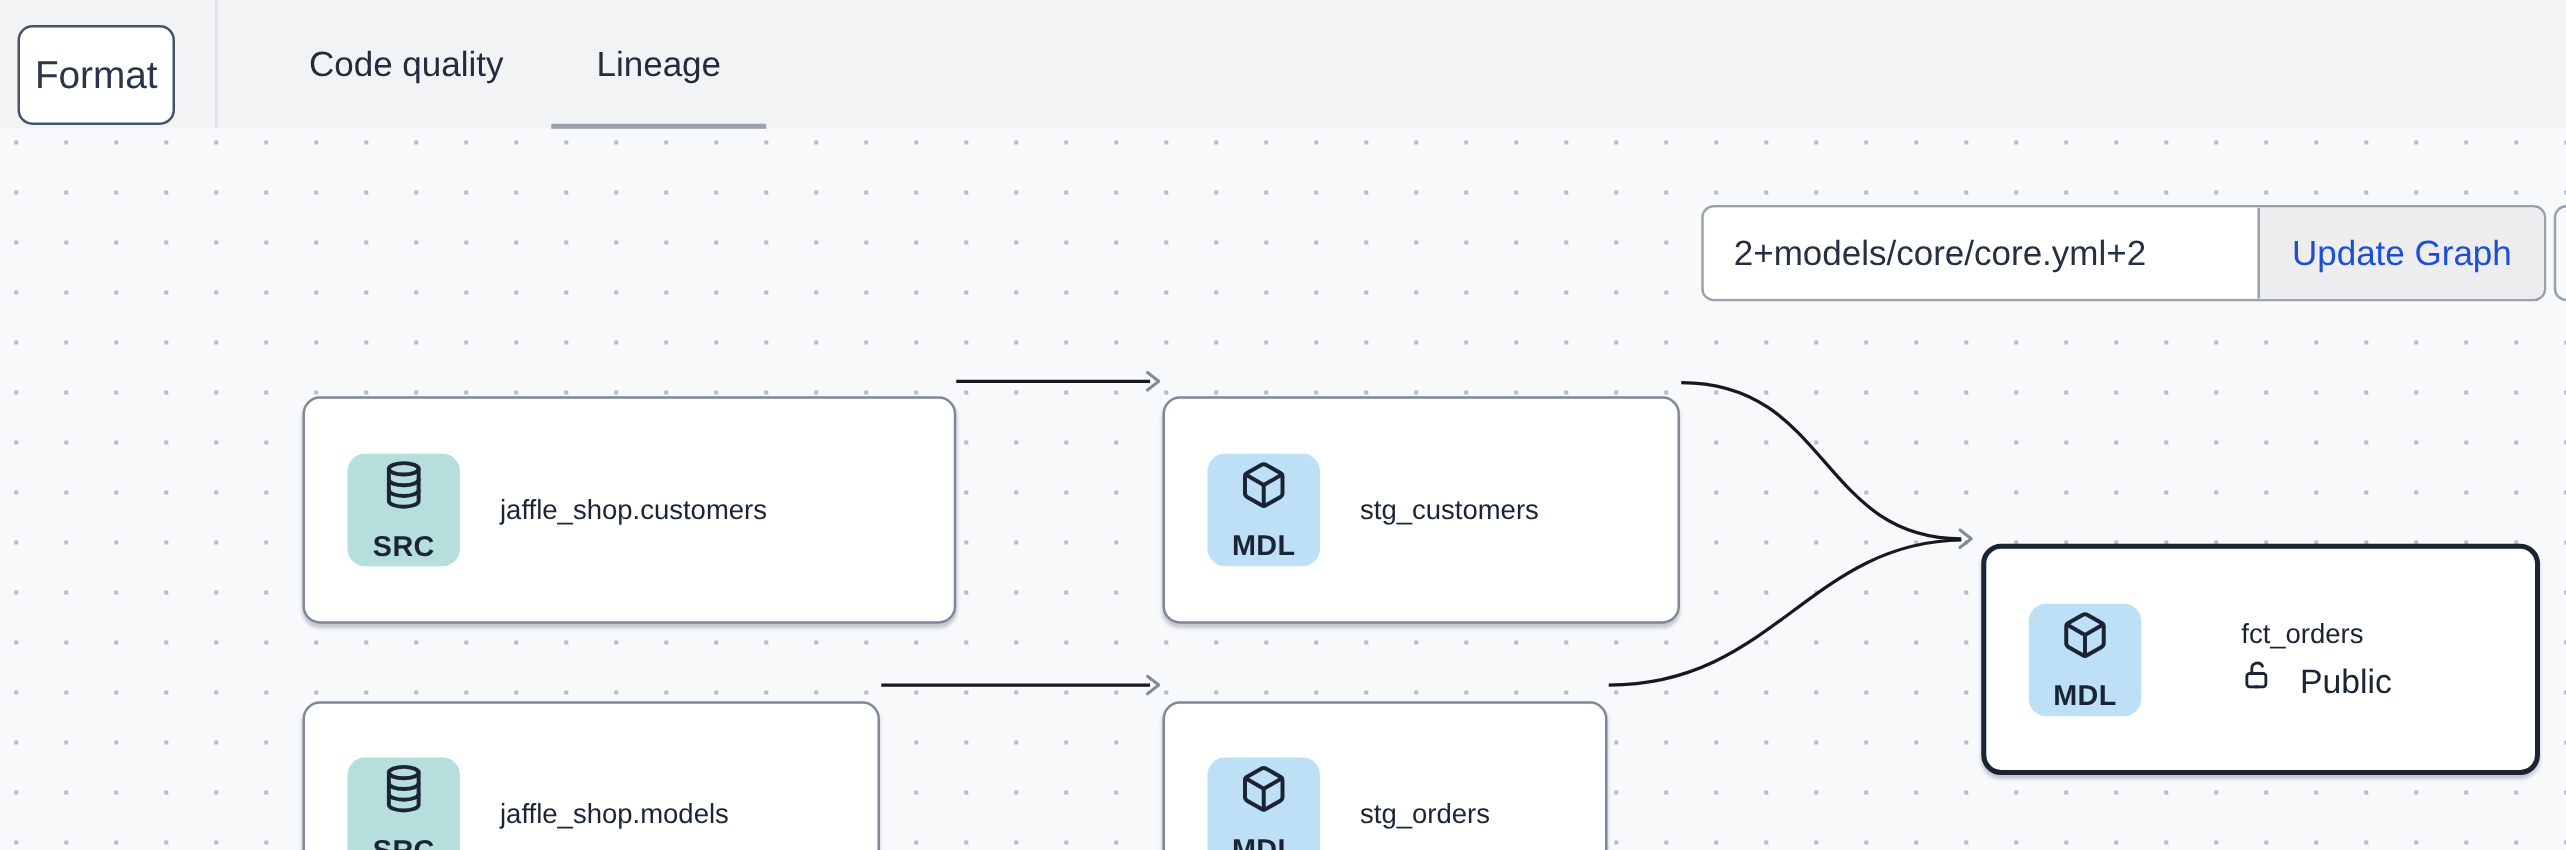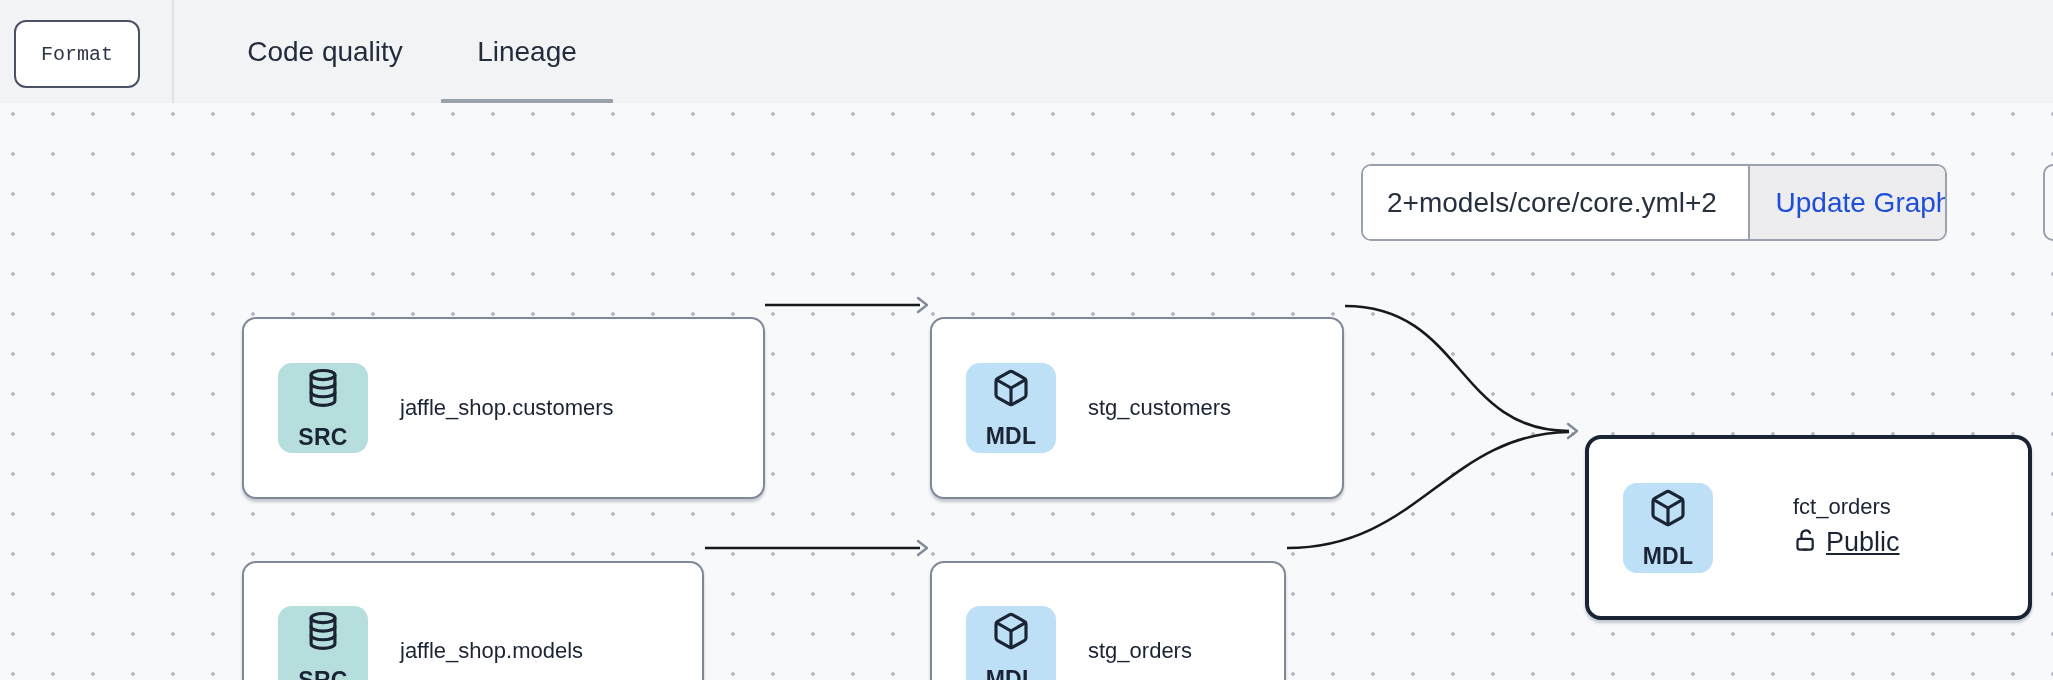--- a/index.html
+++ b/index.html
@@ -10,23 +10,23 @@
     position:relative; width:2053px; height:680px;
     overflow:hidden; background:var(--canvas-bg,#f8f9fa);
   }
 
   
   .toolbar {
     position:absolute; left:0; top:0; width:2053px; height:103px;
     background:var(--toolbar-bg,#f2f3f5);
   }
   .format-btn {
-    position:absolute; left:14px; top:20px; width:126px; height:68px;
+    position:absolute; left:14px; top:20px; width:126px; height:80px;
     background:#ffffff; border:2.5px solid #4a5365; border-radius:12px;
-    font-family:Liberation Mono, monospace; font-size:20px; color:#2c3547; cursor:pointer;
+    font-family:Liberation Sans, sans-serif; font-size:31px; color:#2c3547; cursor:pointer;
   }
   .toolbar-divider {
     position:absolute; left:172px; top:0; width:2px; height:103px; background:#e0e2e6;
   }
   .tab {
     position:absolute; top:0; height:103px; display:flex; align-items:center; justify-content:center;
     font-size:28px; color:#232c3d; cursor:pointer; white-space:nowrap;
   }
   .tab-code-quality { left:216px; width:218px; }
   .tab-lineage { left:441px; width:172px; }
@@ -60,31 +60,31 @@
     width:90px; height:90px; border-radius:14px; flex:0 0 auto;
     display:flex; flex-direction:column; align-items:center; justify-content:center;
     color:var(--text,#1b2434);
   }
   .badge.src { background:var(--src-badge-bg,#b5dedd); }
   .badge.mdl { background:var(--mdl-badge-bg,#bee0f6); }
   .badge svg { display:block; }
   .badge-label { font-size:23px; font-weight:600; line-height:1; margin-top:17px; letter-spacing:0.3px; }
   .node-title { font-size:22px; color:var(--text,#1b2434); white-space:nowrap; }
   .node-textcol { display:flex; flex-direction:column; gap:7px;margin-left:48px; }
-  .access-row { display:flex; align-items:flex-start; gap:6px; font-size:27px; color:var(--text,#1b2434);text-decoration:underline; }
+  .access-row { display:flex; align-items:flex-end; gap:20px; font-size:27px; color:var(--text,#1b2434); }
 
   .node-src-customers { left:242px; top:214px; width:523px; height:182px; }
   .node-stg-customers { left:930px; top:214px; width:414px; height:182px; }
   .node-src-orders    { left:242px; top:458px; width:462px; height:180px; }
   .node-stg-orders    { left:930px; top:458px; width:356px; height:180px; }
   .node-fct-orders    { left:1585px; top:332px; width:447px; height:185px; }
 
   
   .graph-filter {
-    position:absolute; left:1361px; top:61px; width:586px; height:77px;
+    position:absolute; left:1361px; top:61px; width:676px; height:77px;
     border:2px solid #99a1af; border-radius:10px; overflow:hidden;
     display:flex; background:#ffffff;
   }
   .filter-input {
     flex:1 1 auto; border:0; outline:none; background:#ffffff;
     font-family:inherit; font-size:28px; color:#27303f; padding:0 0 0 24px;
   }
   .update-btn {
     flex:0 0 229px; border:0; border-left:2px solid #99a1af; background:#ededef;
     font-family:inherit; font-size:28px; color:#1d4ed8; cursor:pointer;

